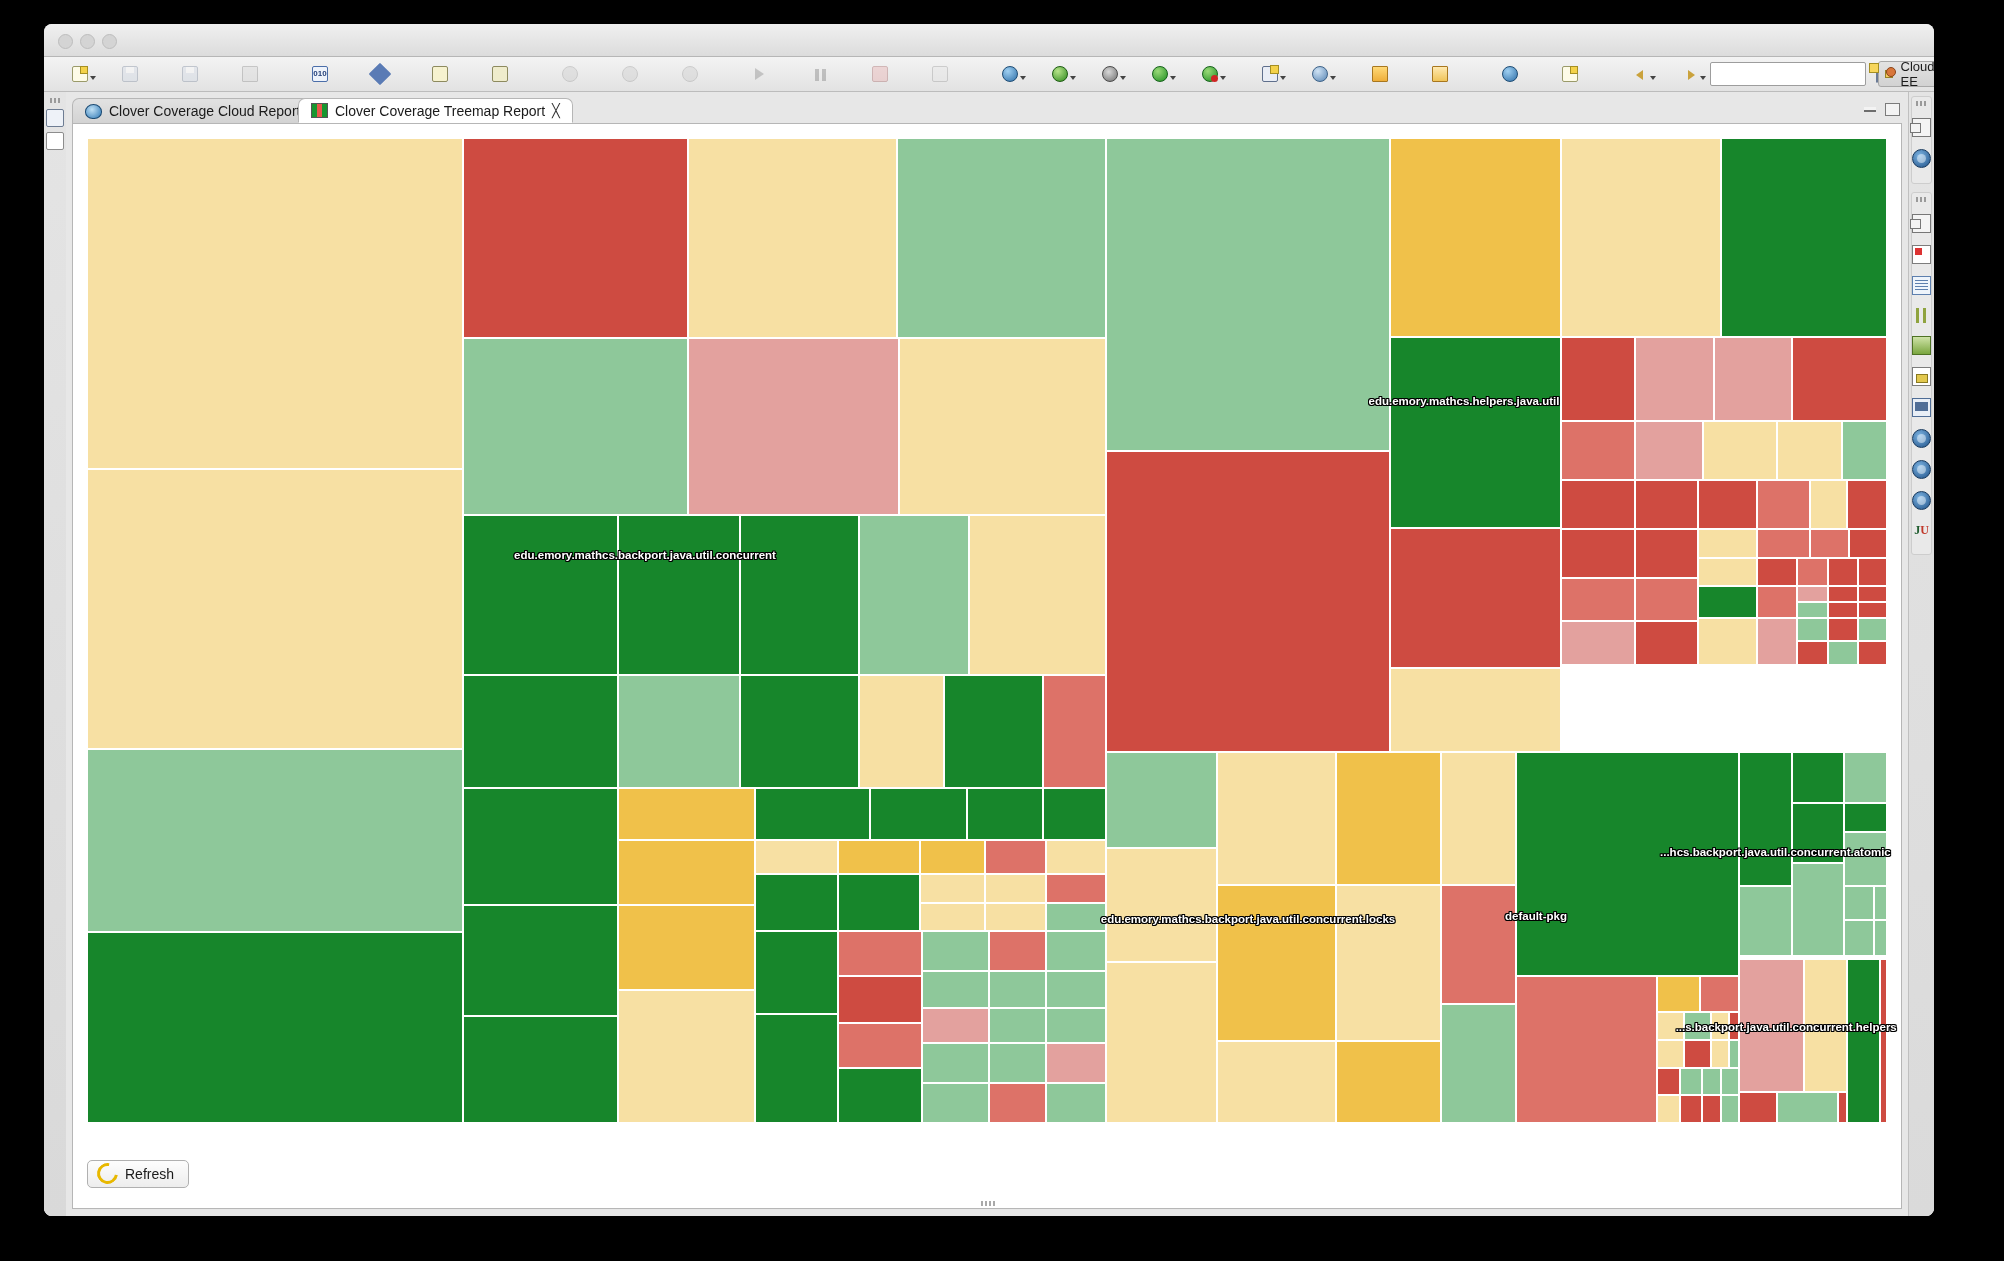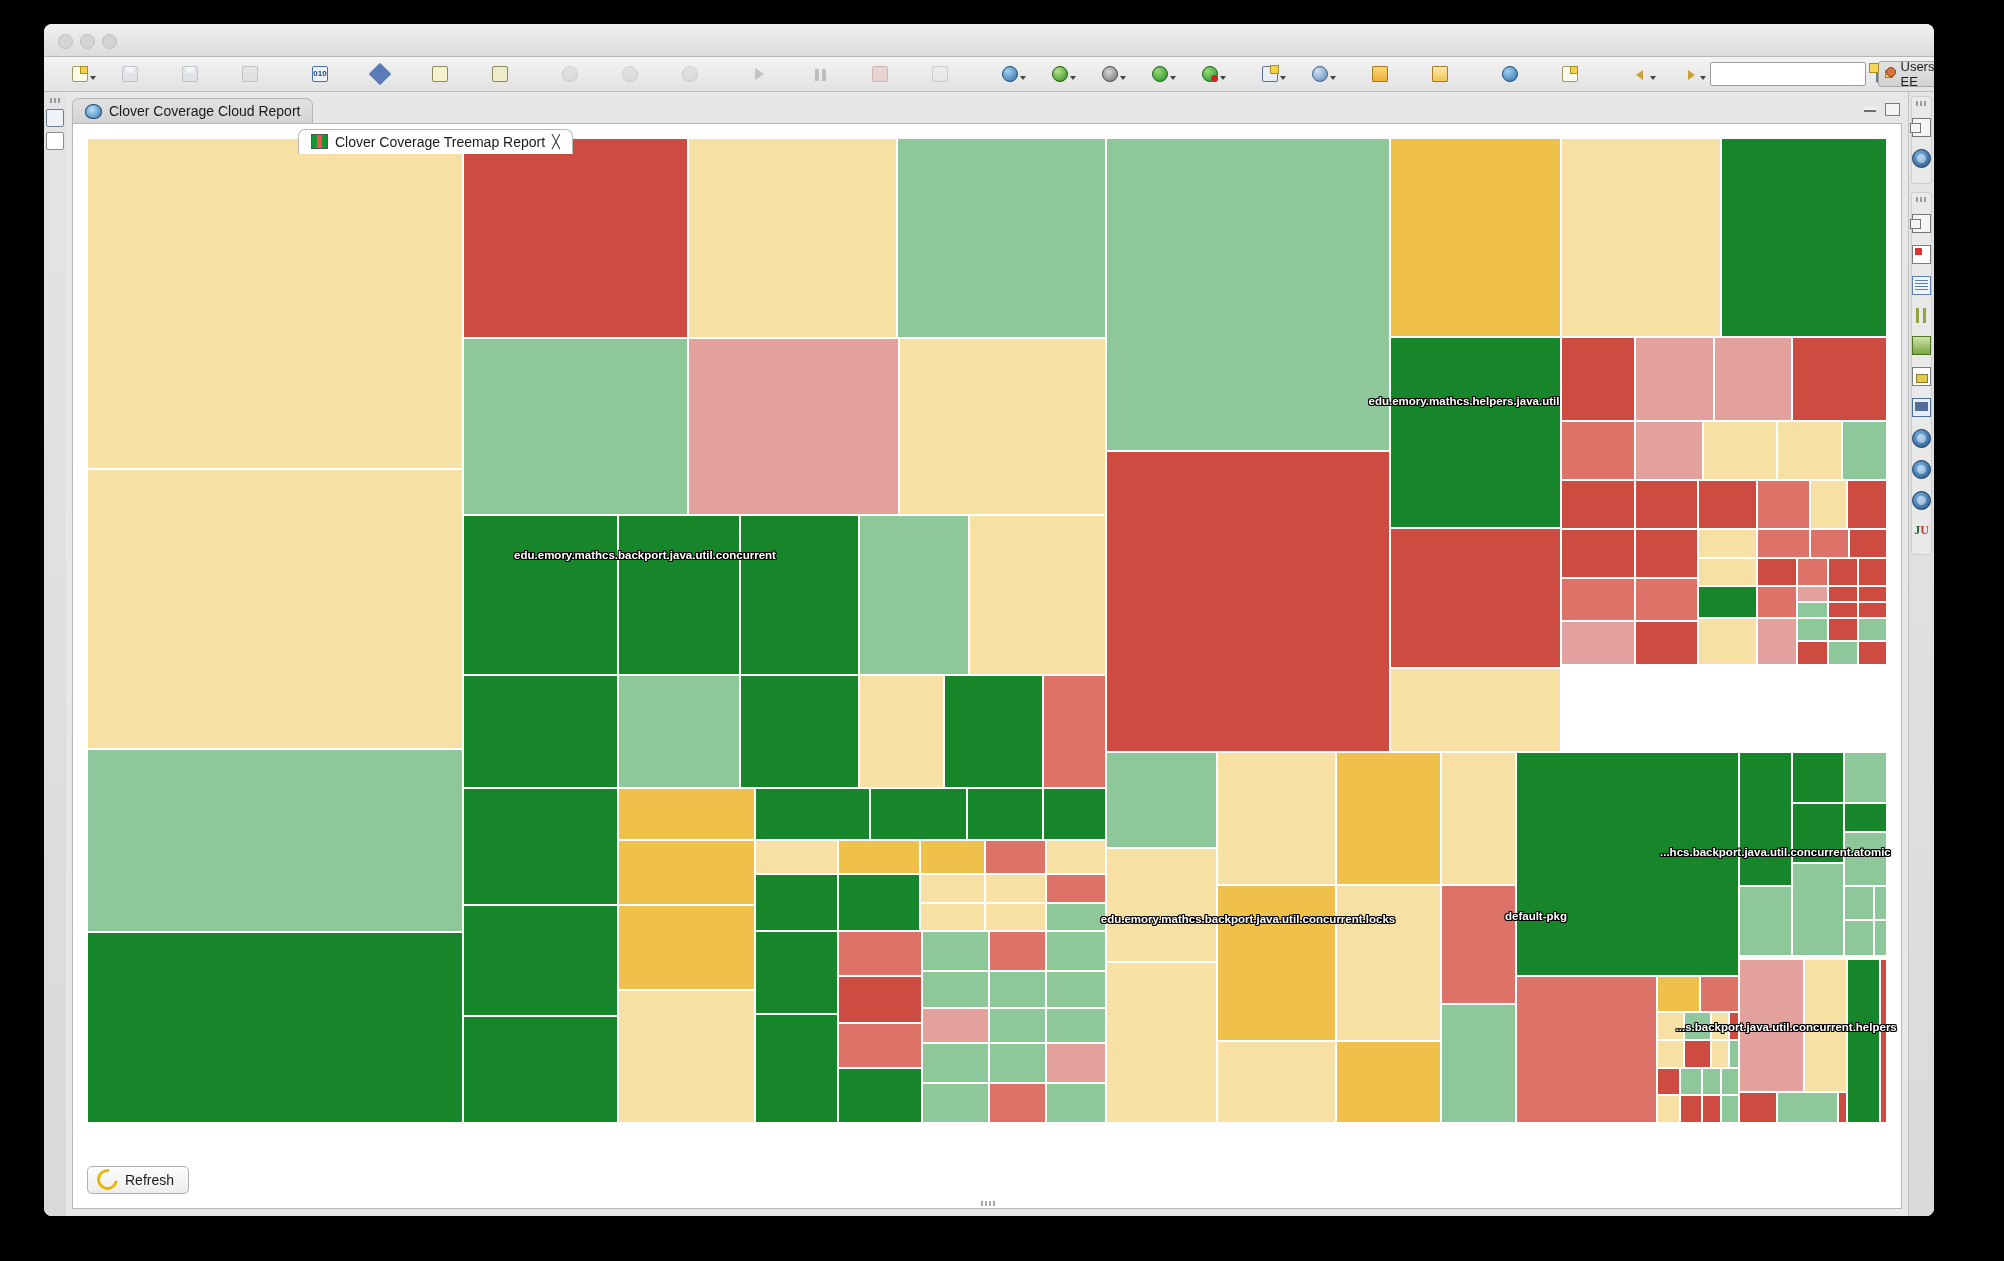--- a/index.html
+++ b/index.html
@@ -139,21 +139,21 @@
     position:absolute;left:22px;right:26px;top:0;bottom:0;
     background:#e7e7e7;
   }
   #tabrow{position:relative;height:26px;margin:6px 0 0 0;}
   .tab{
     position:absolute;top:0;height:25px;display:flex;align-items:center;gap:7px;
     padding:0 12px;font-size:14px;color:#1a1a1a;box-sizing:border-box;
     border-top-left-radius:7px;border-top-right-radius:7px;
   }
   .tab.inactive{left:6px;background:linear-gradient(#e2e2e2,#d3d3d3);border:1px solid #b6b6b6;border-bottom:none;}
-  .tab.active{left:232px;background:#fff;border:1px solid #b6b6b6;border-bottom:1px solid #fff;z-index:3;margin-top:31px;}
+  .tab.active{left:232px;background:#fff;border:1px solid #b6b6b6;border-bottom:1px solid #fff;z-index:3;}
   .tab-ic{width:15px;height:13px;}
   .tab-ic.cloud{border-radius:50% 50% 45% 45%;background:radial-gradient(circle at 40% 35%,#bfe0f5,#2f78b5);border:1px solid #1d4c74;}
   .tab-ic.tmap{background:
       linear-gradient(90deg,#17962f 0 36%,#e8564b 36% 64%,#17962f 64% 100%);
       border:1px solid #555;}
   .tab-close{font-size:13px;color:#333;line-height:1;}
   #ed-minmax{position:absolute;right:8px;top:5px;display:flex;gap:9px;align-items:center;}
   .mmbtn{width:13px;height:11px;border:1px solid #7b7b7b;background:#f3f3f3;}
   .mmbtn.min{height:3px;border:none;border-bottom:2px solid #6d6d6d;width:12px;}
 
@@ -165,21 +165,21 @@
   #treemap{position:absolute;inset:0;background:#fff;}
   .cell{position:absolute;box-sizing:border-box;outline:1px solid #fff;outline-offset:-1px;}
   .lbl{
     position:absolute;color:#fff;font-size:11.5px;font-weight:700;white-space:nowrap;
     transform:translate(-50%,-50%);
     text-shadow:
       -1px -1px 0 #000,1px -1px 0 #000,-1px 1px 0 #000,1px 1px 0 #000,
       0 -1px 0 #000,0 1px 0 #000,-1px 0 0 #000,1px 0 0 #000;
     pointer-events:none;
   }
-  #btnrow{position:absolute;left:14px;bottom:14px;border-radius:6px;}
+  #btnrow{position:absolute;left:14px;bottom:20px;border-radius:6px;}
   #refresh-btn{
     display:inline-flex;align-items:center;gap:7px;height:26px;padding:0 14px 0 9px;
     background:linear-gradient(#fdfdfd,#ededed);border:1px solid #b0b0b0;border-radius:5px;
     font-size:14px;color:#1a1a1a;
   }
   #refresh-btn .ric{width:15px;height:15px;border-radius:50%;
     border:3px solid #e8b800;border-right-color:transparent;transform:rotate(-35deg);}
 
   
   #grip{position:absolute;left:50%;bottom:11px;transform:translateX(-50%);
@@ -318,21 +318,21 @@
           <span class="caret"></span>
         </div>
     </div>
 
     <input id="tb-search" type="text" placeholder="" style="">
     <div id="tb-persp-new">
         <span class="ic"></span>
       </div>
     <div id="persp-btn">
       <span class="pic"></span>
-      <span>Users EE</span>
+      <span>Cloud EE</span>
     </div>
   </div>
 
   <div id="body">
 
     <div id="leftbar">
       <div class="dots"></div>
       <div class="lb-ic"></div>
       <div class="lb-ic b"></div>
     </div>

